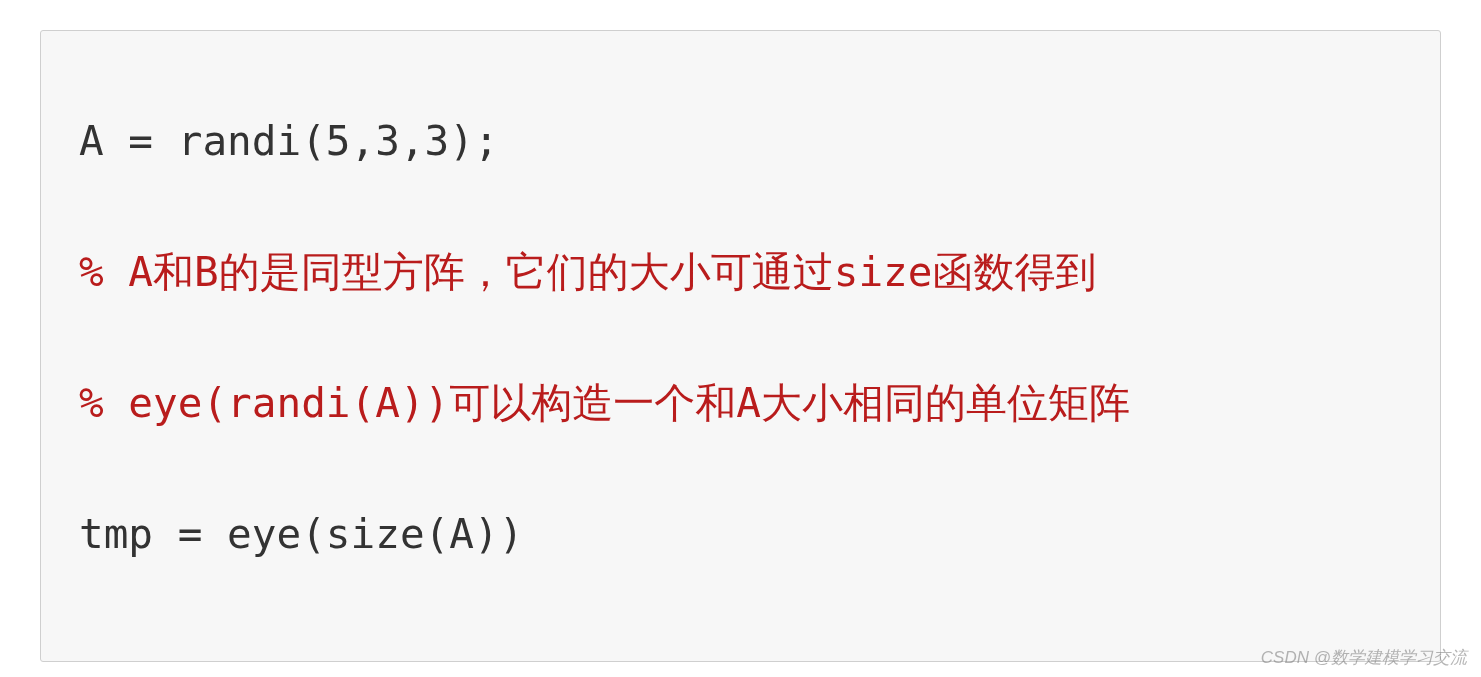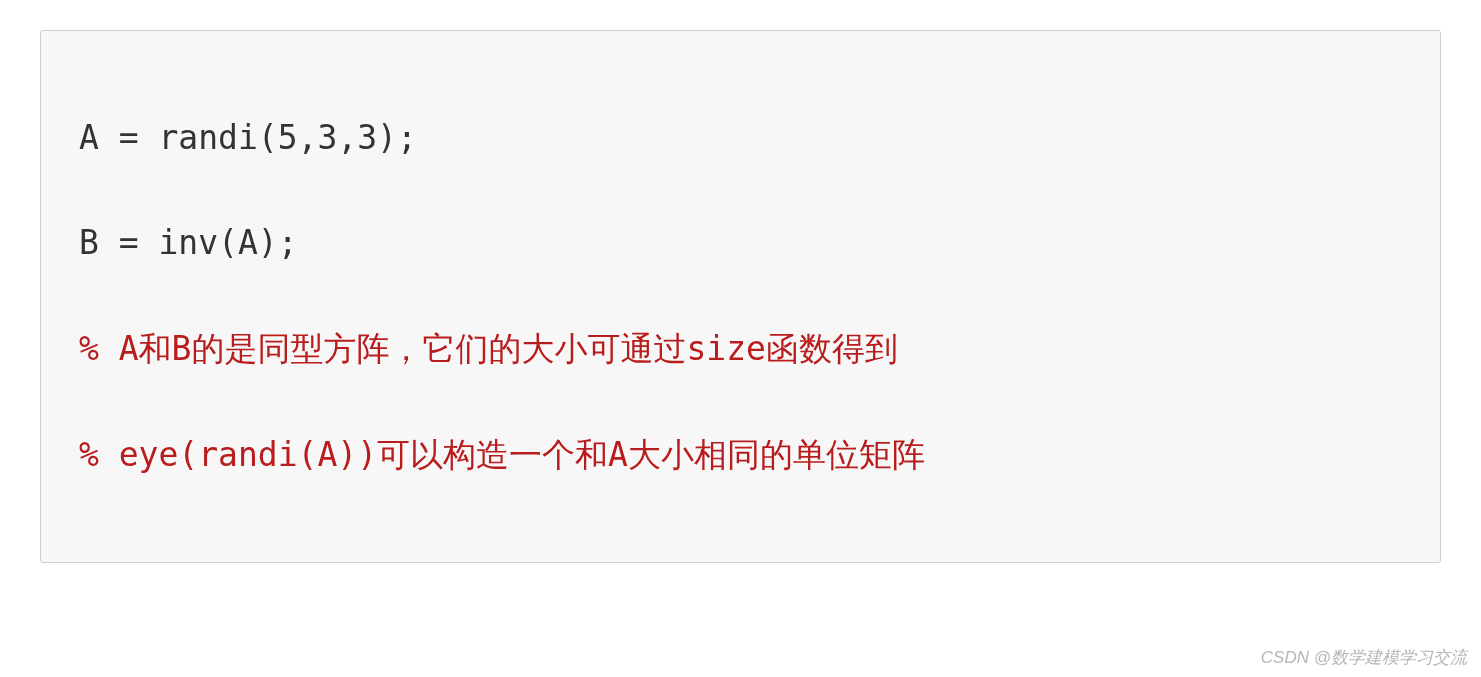--- a/index.html
+++ b/index.html
@@ -10,22 +10,22 @@
     width: 1481px;
     height: 677px;
     position: relative;
     overflow: hidden;
   }
   .code-block {
     background: #f7f7f7;
     border: 1px solid #cfcfcf;
     border-radius: 3px;
     margin: 30px 40px 4px 40px;
-    padding: 28px 38px 28px 38px;
-    font-size: 33px;
+    padding: 12px 38px 28px 38px;
+    font-size: 41px;
     line-height: 1.6;
     color: #333;
     white-space: pre;
   }
   .code-line {
     display: block;
   }
   .comment {
     color: #b91c1c;
   }
@@ -37,18 +37,18 @@
     color: rgba(120,120,120,0.55);
     font-family: Arial, "Microsoft YaHei", sans-serif;
     font-style: italic;
   }
 </style>
 </head>
 <body>
 
 <div class="code-block">
 <span class="code-line">A = randi(5,3,3);</span>
-<span class="code-line">B = inv(A);</span>
 <span class="code-line comment">% A和B的是同型方阵，它们的大小可通过size函数得到</span>
 <span class="code-line comment">% eye(randi(A))可以构造一个和A大小相同的单位矩阵</span>
+<span class="code-line">tmp = eye(size(A))</span>
 </div>
 
 <div class="watermark">CSDN @数学建模学习交流</div>
 
 </body></html>

